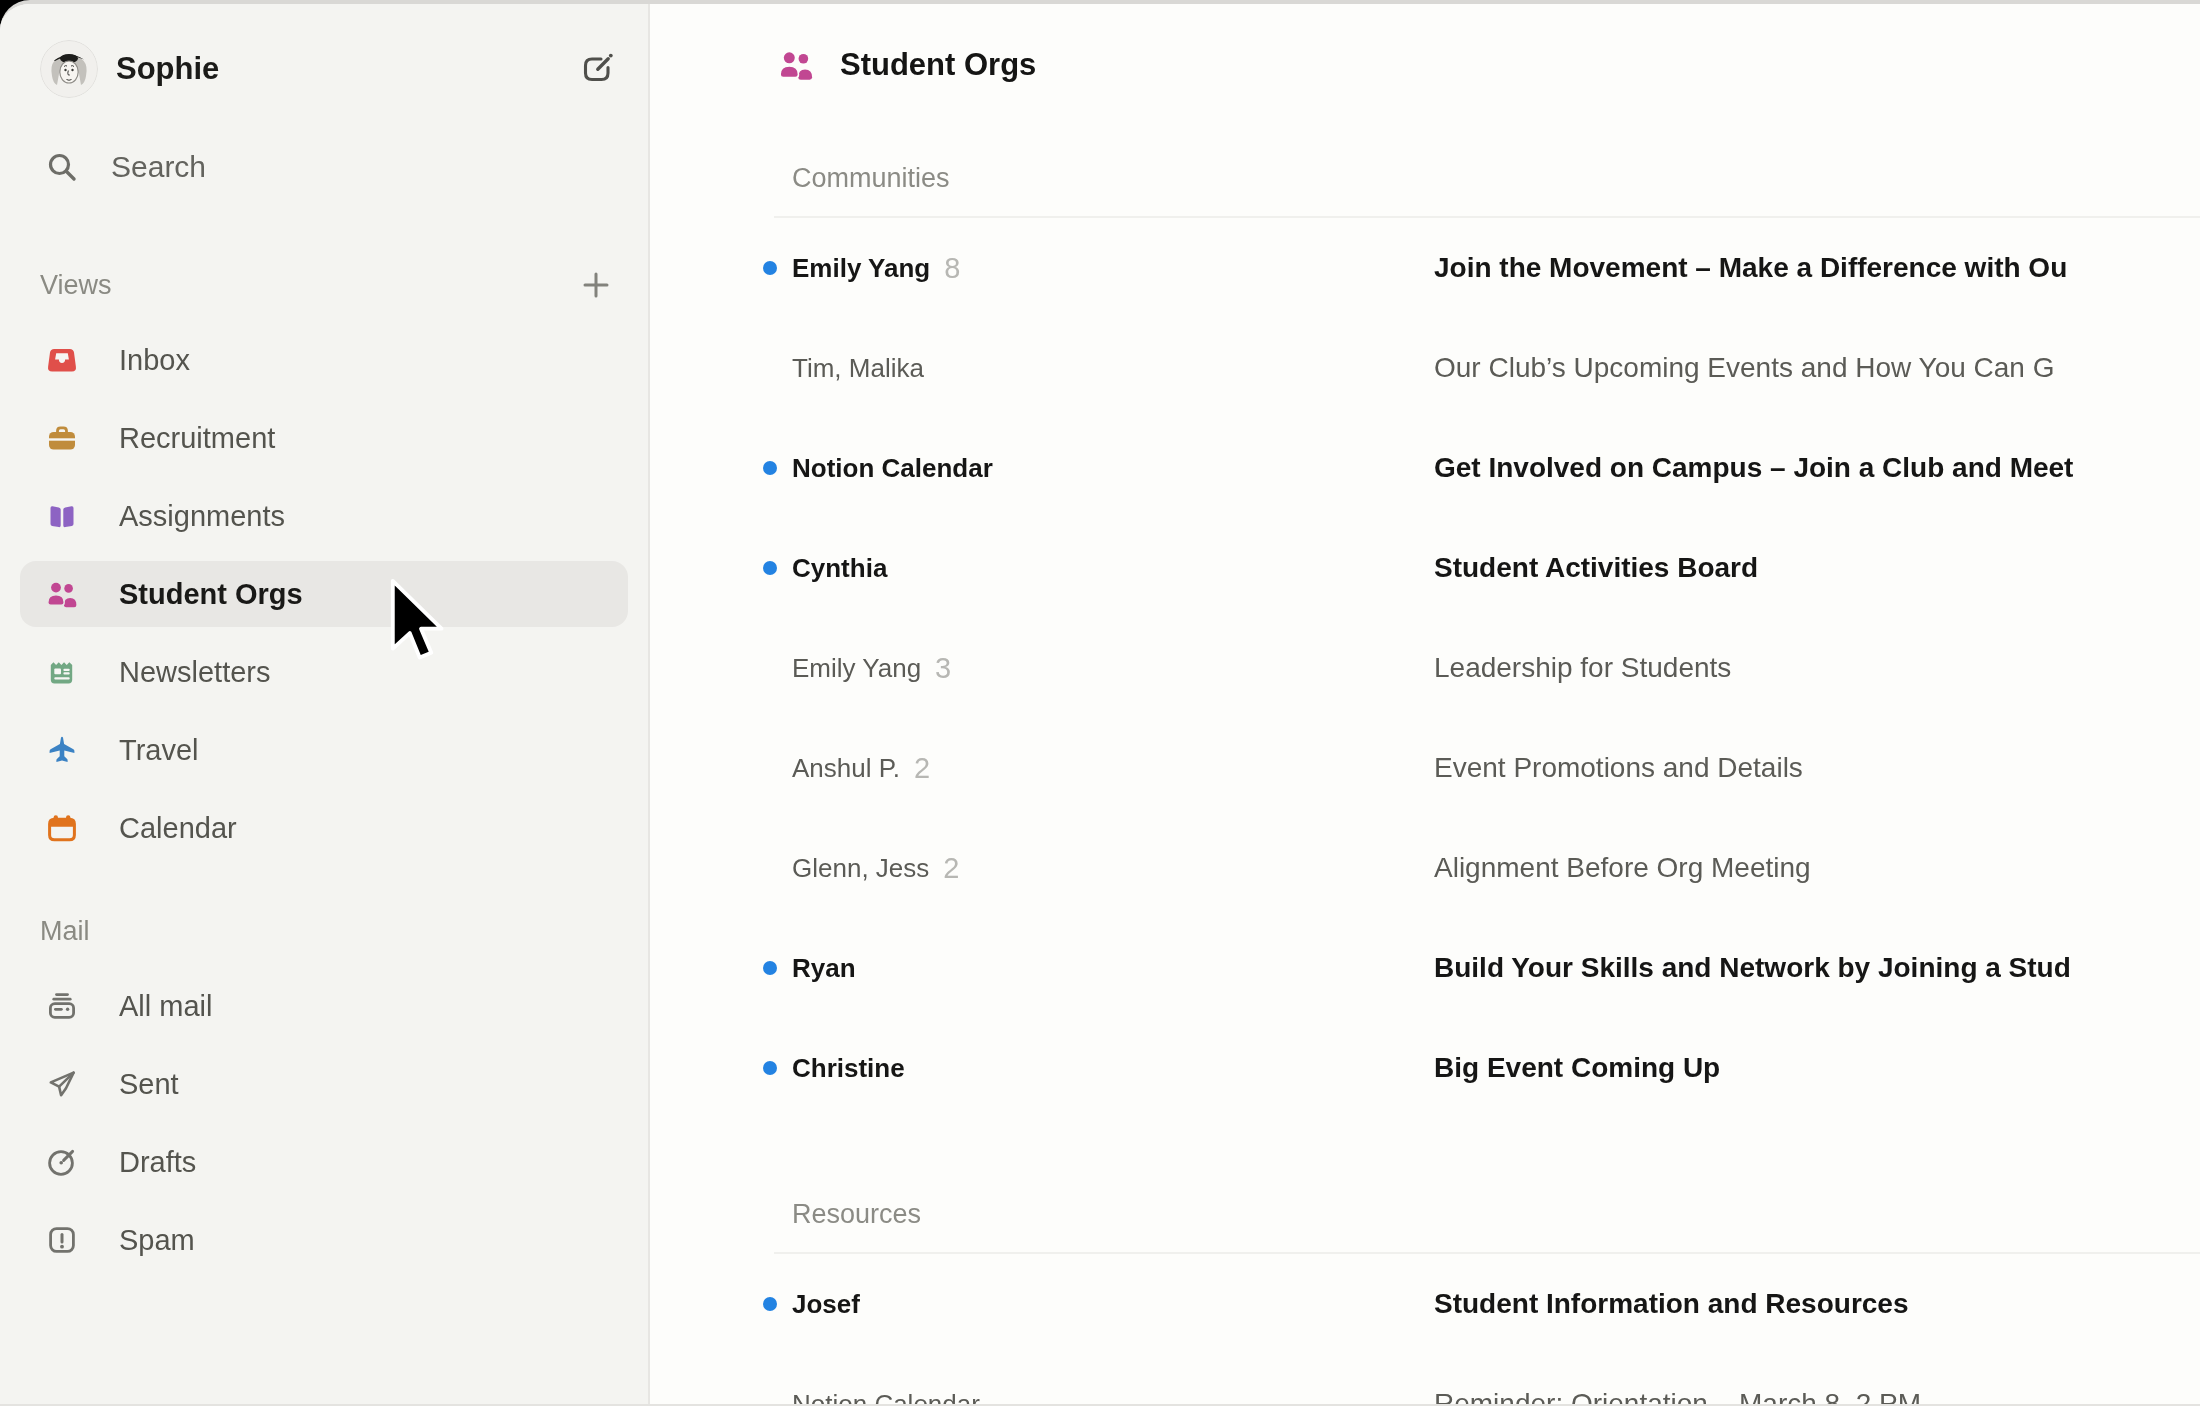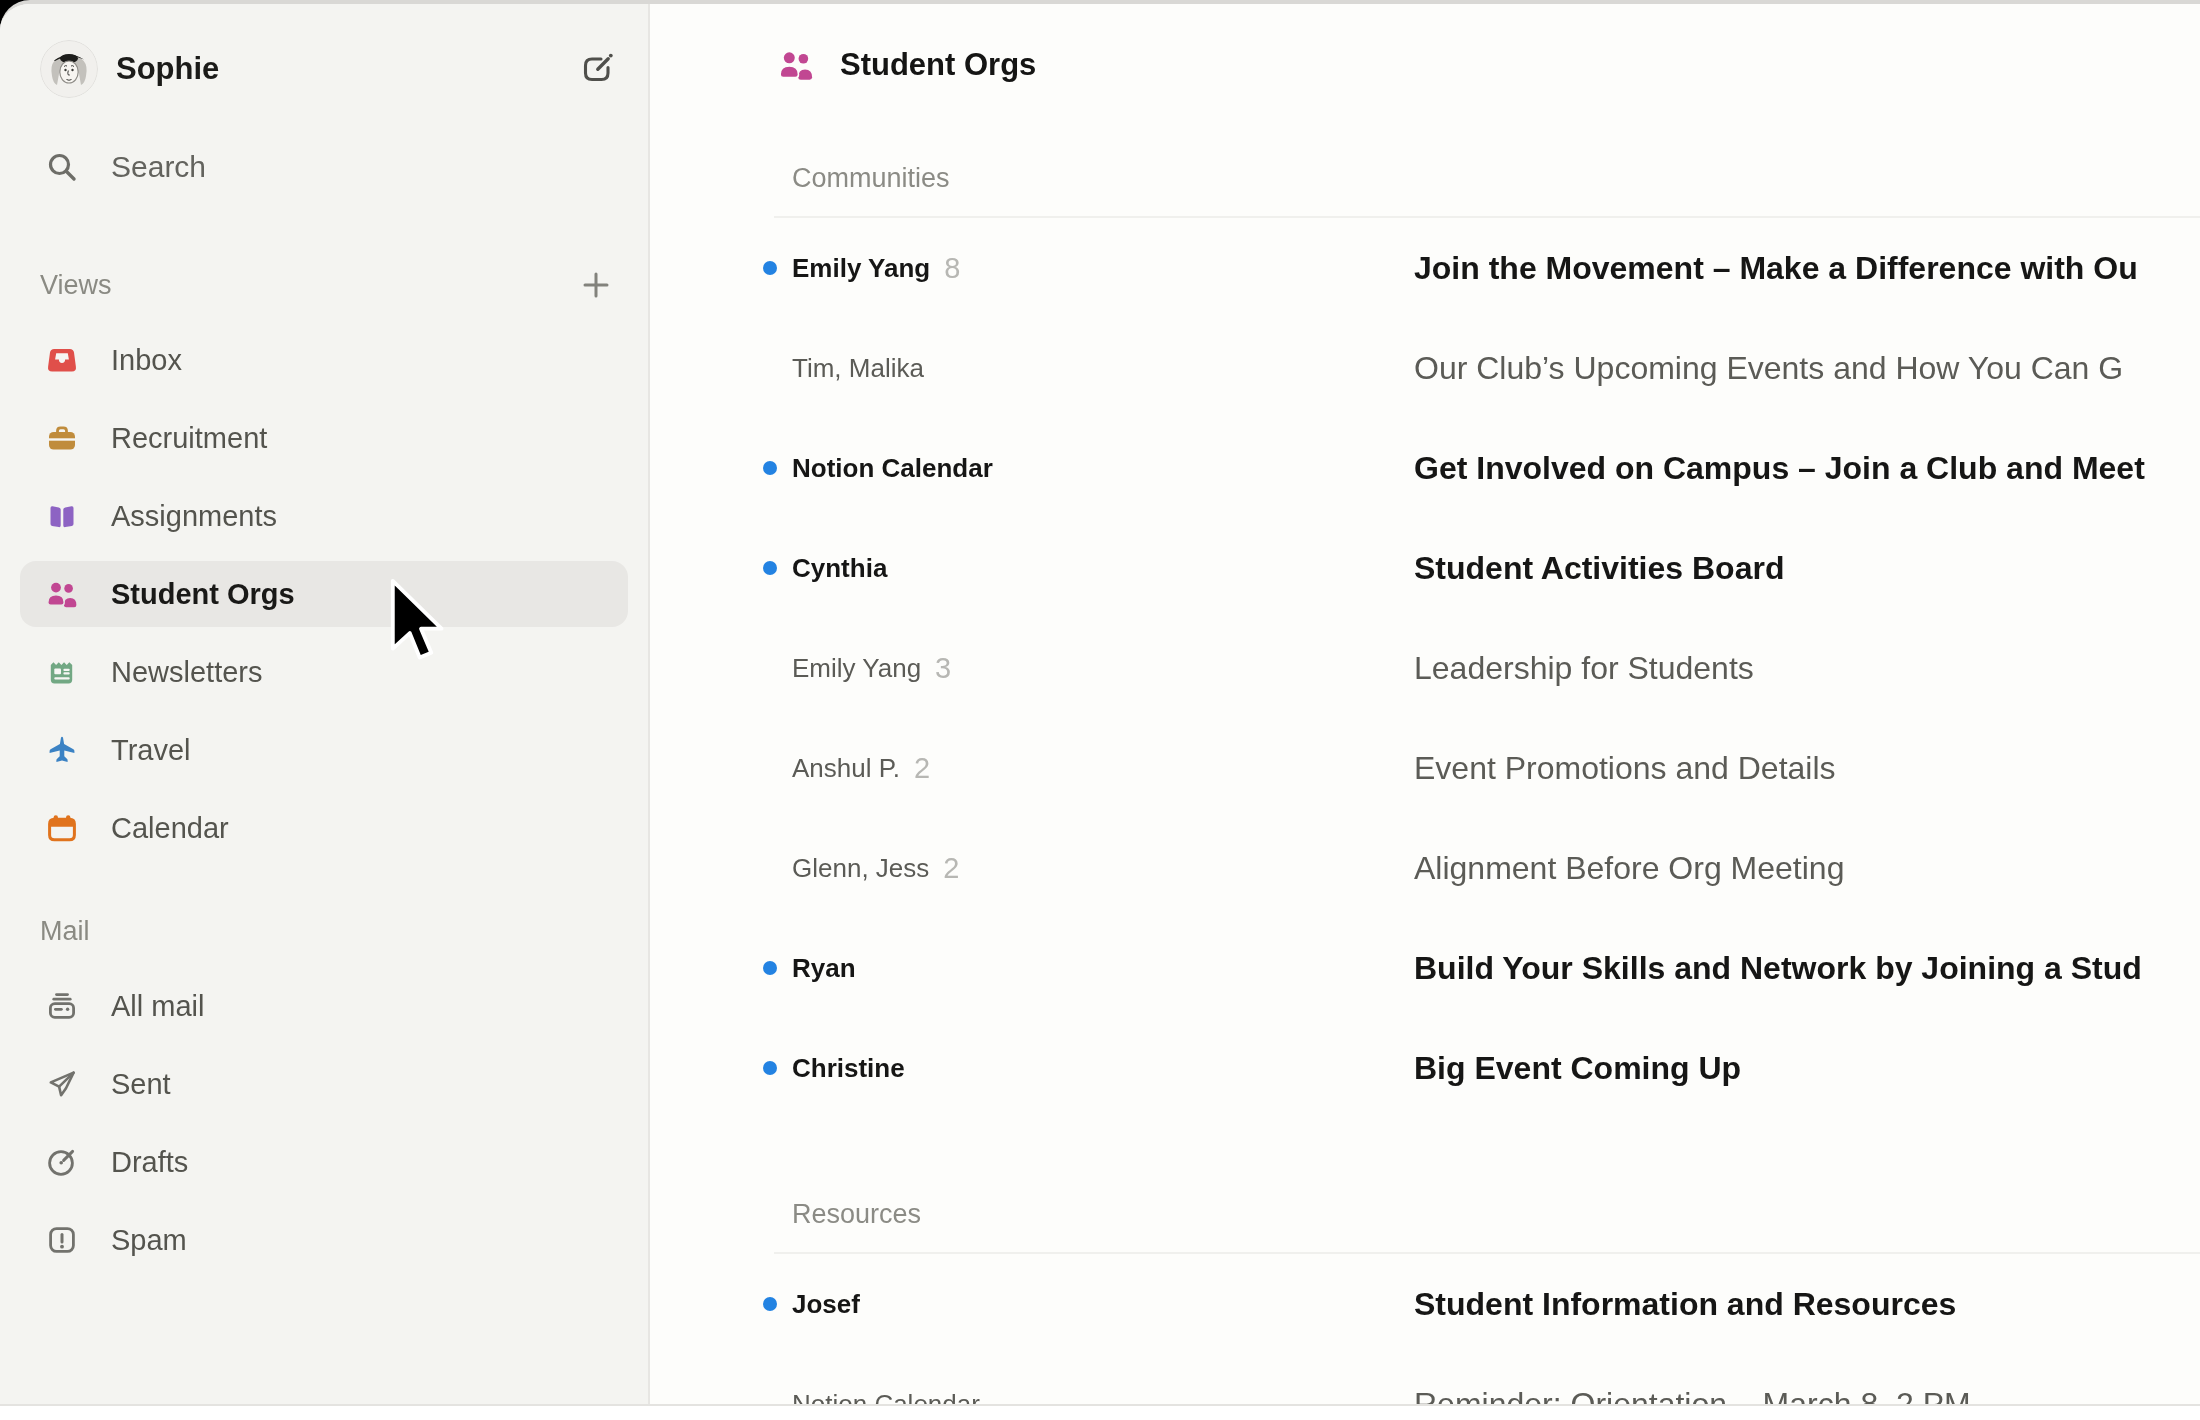--- a/index.html
+++ b/index.html
@@ -32,41 +32,41 @@
   .search-row .icon34{width:34px;height:34px;}
   .search-label{margin-left:32px;font-size:30px;color:#63635e;}
   .views-row{margin-top:45px;height:60px;display:flex;align-items:center;justify-content:space-between;padding:0 16px 0 20px;}
   .side-section-label{font-size:27px;color:#8a8a83;}
   .plus-btn{width:32px;height:32px;}
   .nav-item{
     height:66px;margin-top:12px;display:flex;align-items:center;
     padding-left:25px;border-radius:16px;cursor:default;
   }
   .nav-icon{width:34px;height:34px;flex-shrink:0;}
-  .nav-label{margin-left:32px;font-size:29px;color:#54544e;white-space:nowrap;}
+  .nav-label{margin-left:40px;font-size:29px;color:#54544e;white-space:nowrap;}
   .nav-item.selected{background:#e8e7e4;}
   .nav-item.selected .nav-label{color:#191917;font-weight:700;}
   .mail-header-row{margin-top:40px;height:60px;display:flex;align-items:center;padding-left:20px;}
   
   .main{flex:1;position:relative;overflow:hidden;background:#fdfdfb;}
   .main-title-row{position:absolute;left:127px;top:38px;height:46px;display:flex;align-items:center;}
   .title-icon{width:38px;height:38px;}
   .main-title{margin-left:25px;font-size:31px;font-weight:700;color:#151514;white-space:nowrap;}
   .list{position:absolute;left:0;right:0;top:148px;}
   .section-title{height:52px;line-height:52px;padding-left:142px;font-size:27px;color:#8b8b85;}
   .divider{margin-top:12px;margin-left:124px;height:2px;background:#f0f0ed;}
   .rows{}
   .row{height:100px;position:relative;}
   .dot{position:absolute;left:113px;top:43px;width:14px;height:14px;border-radius:50%;background:#2383e2;}
   .sender-wrap{position:absolute;left:142px;top:0;height:100px;display:flex;align-items:center;max-width:600px;overflow:hidden;white-space:nowrap;}
   .sender{font-size:26px;color:#5b5b56;}
   .sender.unread{color:#161615;font-weight:700;}
   .count{margin-left:14px;font-size:29px;color:#b7b7b3;}
-  .subject{position:absolute;left:764px;right:0;top:0;height:100px;display:flex;align-items:center;
-           font-size:32px;color:#5b5b56;white-space:nowrap;overflow:hidden;}
+  .subject{position:absolute;left:784px;right:0;top:0;height:100px;display:flex;align-items:center;
+           font-size:28px;color:#5b5b56;white-space:nowrap;overflow:hidden;}
   .subject.unread{color:#161615;font-weight:700;}
   .section-spacer{height:70px;}
   
   .cursor{position:absolute;left:387px;top:578px;width:58px;height:100px;z-index:5;pointer-events:none;}
   svg{display:block;}
 </style>
 </head>
 <body>
 
 <div class="corner-bg"></div>

